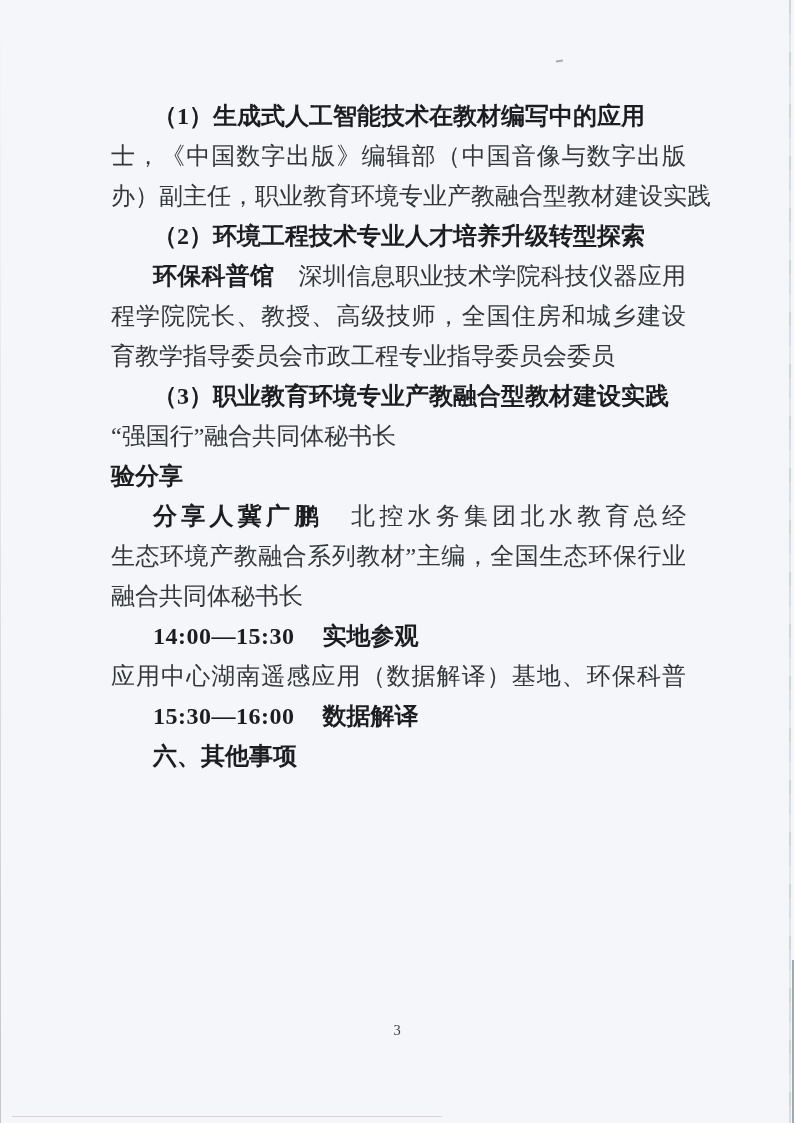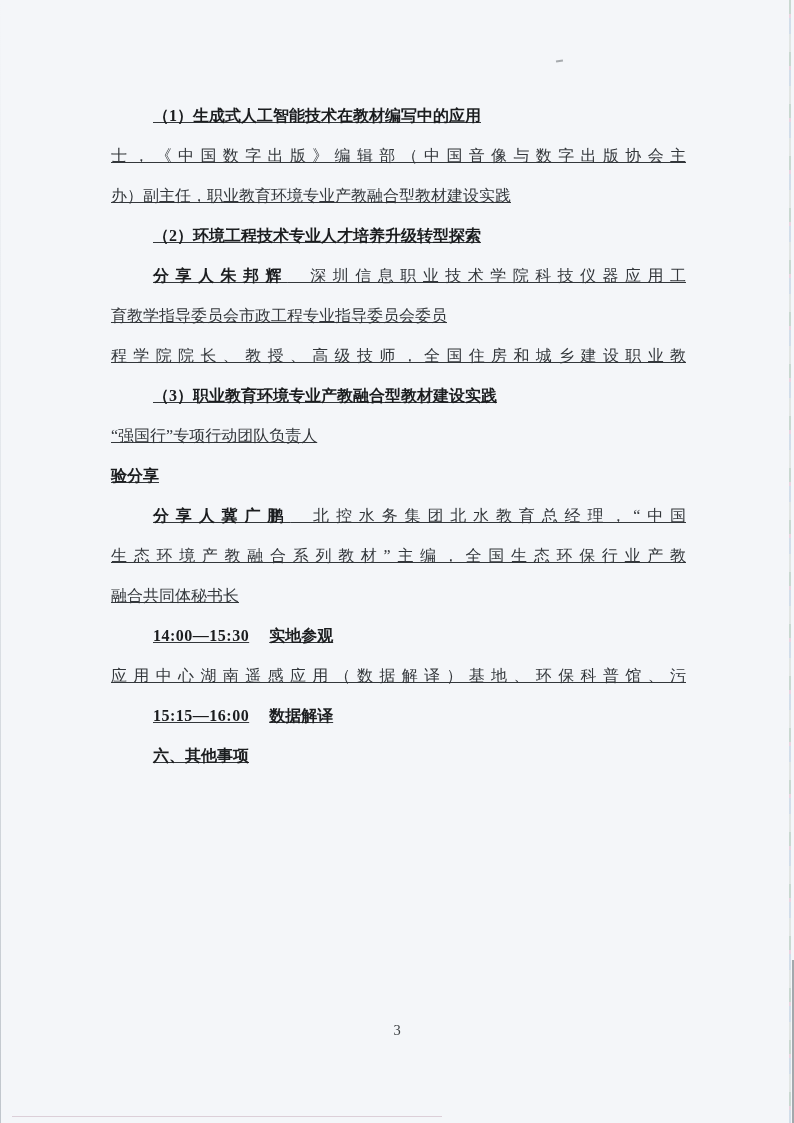--- a/index.html
+++ b/index.html
@@ -17,38 +17,37 @@
   }
   .doc-body {
     position: absolute;
     left: 111px;
     top: 96px;
     width: 575px;
   }
   .line {
     height: 40px;
     line-height: 40px;
-    font-size: 16px;
+    font-size: 24px;
     color: var(--body-text, #33373b);
     white-space: nowrap;
-    text-decoration: underline;
   }
   .line.indent { text-indent: 42px; }
   .line.justify {
     white-space: normal;
     text-align: justify;
     text-align-last: justify;
     overflow: hidden;
   }
   .seg.bold {
     font-weight: 700;
     color: var(--bold-text, #1b1d1f);
   }
   .seg.time { letter-spacing: 0.5px; text-align: right; }
-  .seg.gap { margin-left: 20px; }
+  .seg.gap { margin-left: 28px; }
   .page-number {
     position: absolute;
     left: 0;
     top: 1022px;
     width: 100%;
     text-align: center;
     font-size: 14.5px;
     color: #3c4043;
   }
   
@@ -103,32 +102,32 @@
 </style>
 </head>
 <body>
 
 <div class="page">
   <div class="doc-body">
       <div class="line indent"><span class="seg bold">（1）生成式人工智能技术在教材编写中的应用</span></div>
       <div class="line justify"><span class="seg">士，《中国数字出版》编辑部（中国音像与数字出版协会主</span></div>
       <div class="line"><span class="seg">办）副主任，职业教育环境专业产教融合型教材建设实践</span></div>
       <div class="line indent"><span class="seg bold">（2）环境工程技术专业人才培养升级转型探索</span></div>
-      <div class="line indent justify"><span class="seg bold">分享人朱邦辉</span><span class="seg">　深圳信息职业技术学院科技仪器应用工</span></div>
+      <div class="line indent justify"><span class="seg bold">环保科普馆</span><span class="seg">　深圳信息职业技术学院科技仪器应用工</span></div>
+      <div class="line justify"><span class="seg">程学院院长、教授、高级技师，全国住房和城乡建设职业教</span></div>
       <div class="line"><span class="seg">育教学指导委员会市政工程专业指导委员会委员</span></div>
-      <div class="line justify"><span class="seg">程学院院长、教授、高级技师，全国住房和城乡建设职业教</span></div>
       <div class="line indent"><span class="seg bold">（3）职业教育环境专业产教融合型教材建设实践</span></div>
-      <div class="line"><span class="seg">“强国行”专项行动团队负责人</span></div>
+      <div class="line"><span class="seg">“强国行”融合共同体秘书长</span></div>
       <div class="line"><span class="seg bold">验分享</span></div>
       <div class="line indent justify"><span class="seg bold">分享人冀广鹏</span><span class="seg">　北控水务集团北水教育总经理，“中国</span></div>
       <div class="line justify"><span class="seg">生态环境产教融合系列教材”主编，全国生态环保行业产教</span></div>
       <div class="line"><span class="seg">融合共同体秘书长</span></div>
       <div class="line indent"><span class="seg bold time">14:00—15:30</span><span class="seg bold gap">实地参观</span></div>
       <div class="line justify"><span class="seg">应用中心湖南遥感应用（数据解译）基地、环保科普馆、污</span></div>
-      <div class="line indent"><span class="seg bold time">15:15—16:00</span><span class="seg bold gap">数据解译</span></div>
+      <div class="line indent"><span class="seg bold time">15:30—16:00</span><span class="seg bold gap">数据解译</span></div>
       <div class="line indent"><span class="seg bold">六、其他事项</span></div>
     </div>
   <div class="page-number">3</div>
   <div class="edge-right"></div>
   <div class="edge-right-dark"></div>
   <div class="edge-left"></div>
   <div class="edge-bottom"></div>
   <div class="speck"></div>
 </div>
 

